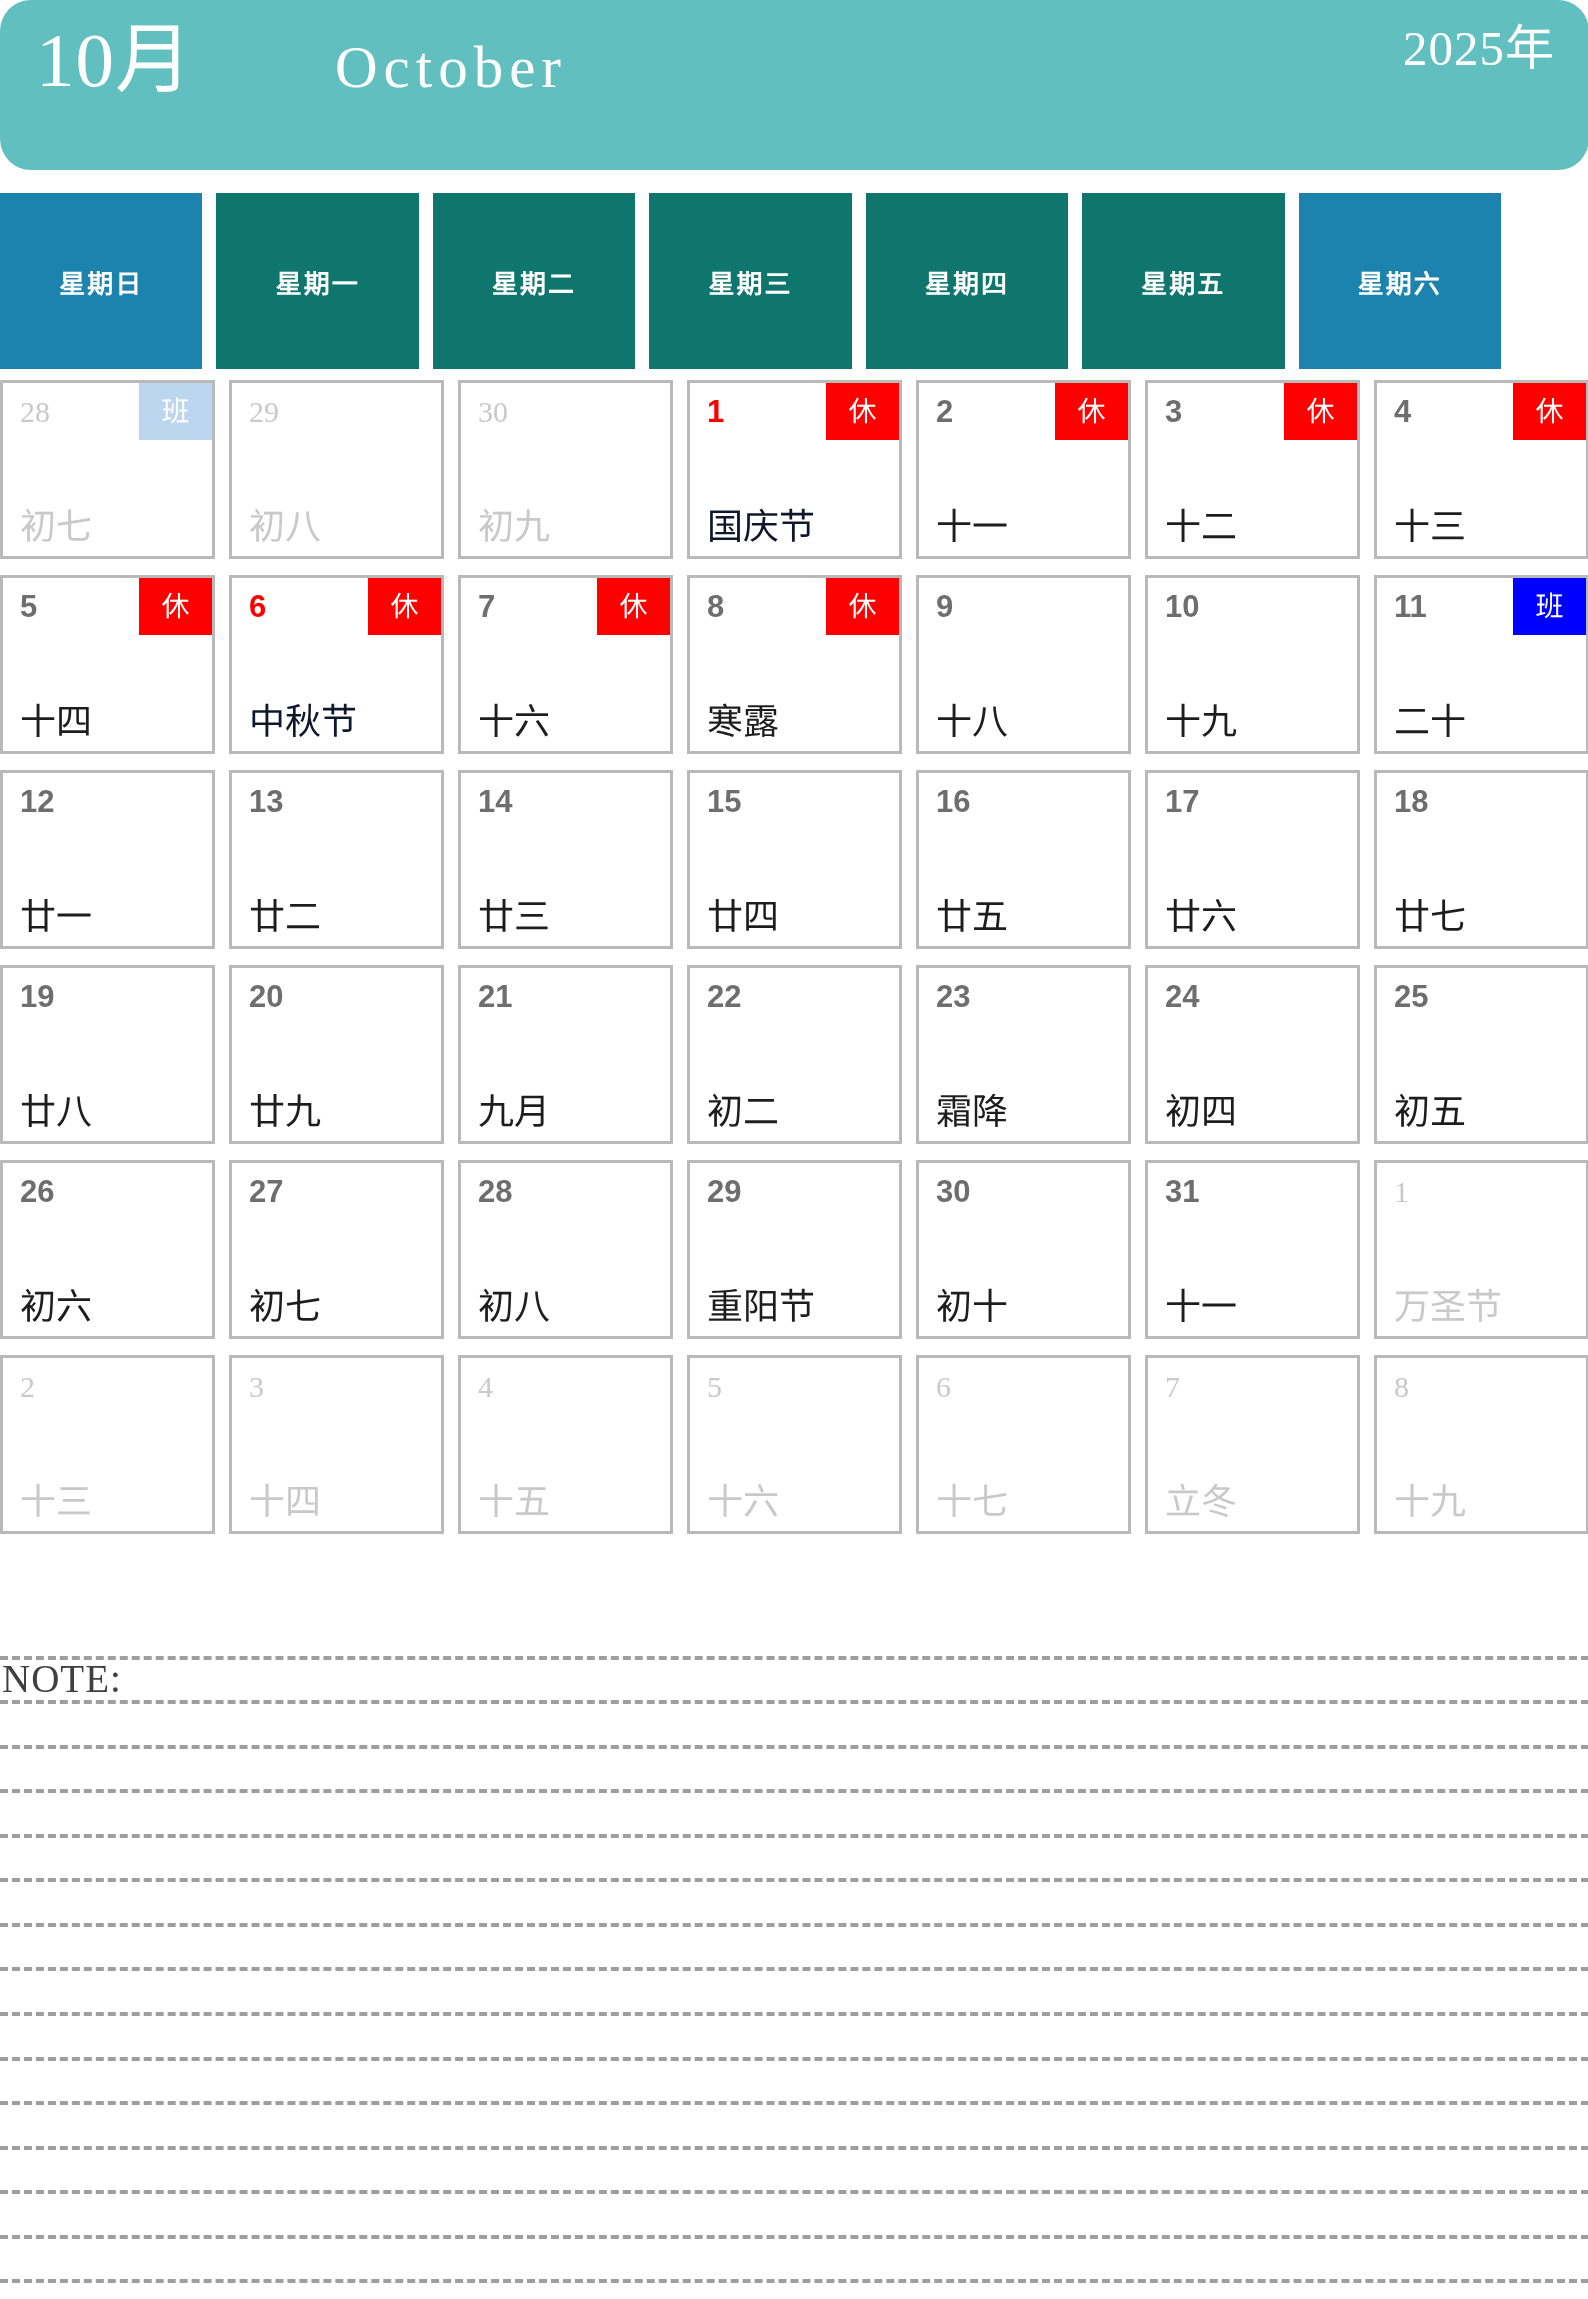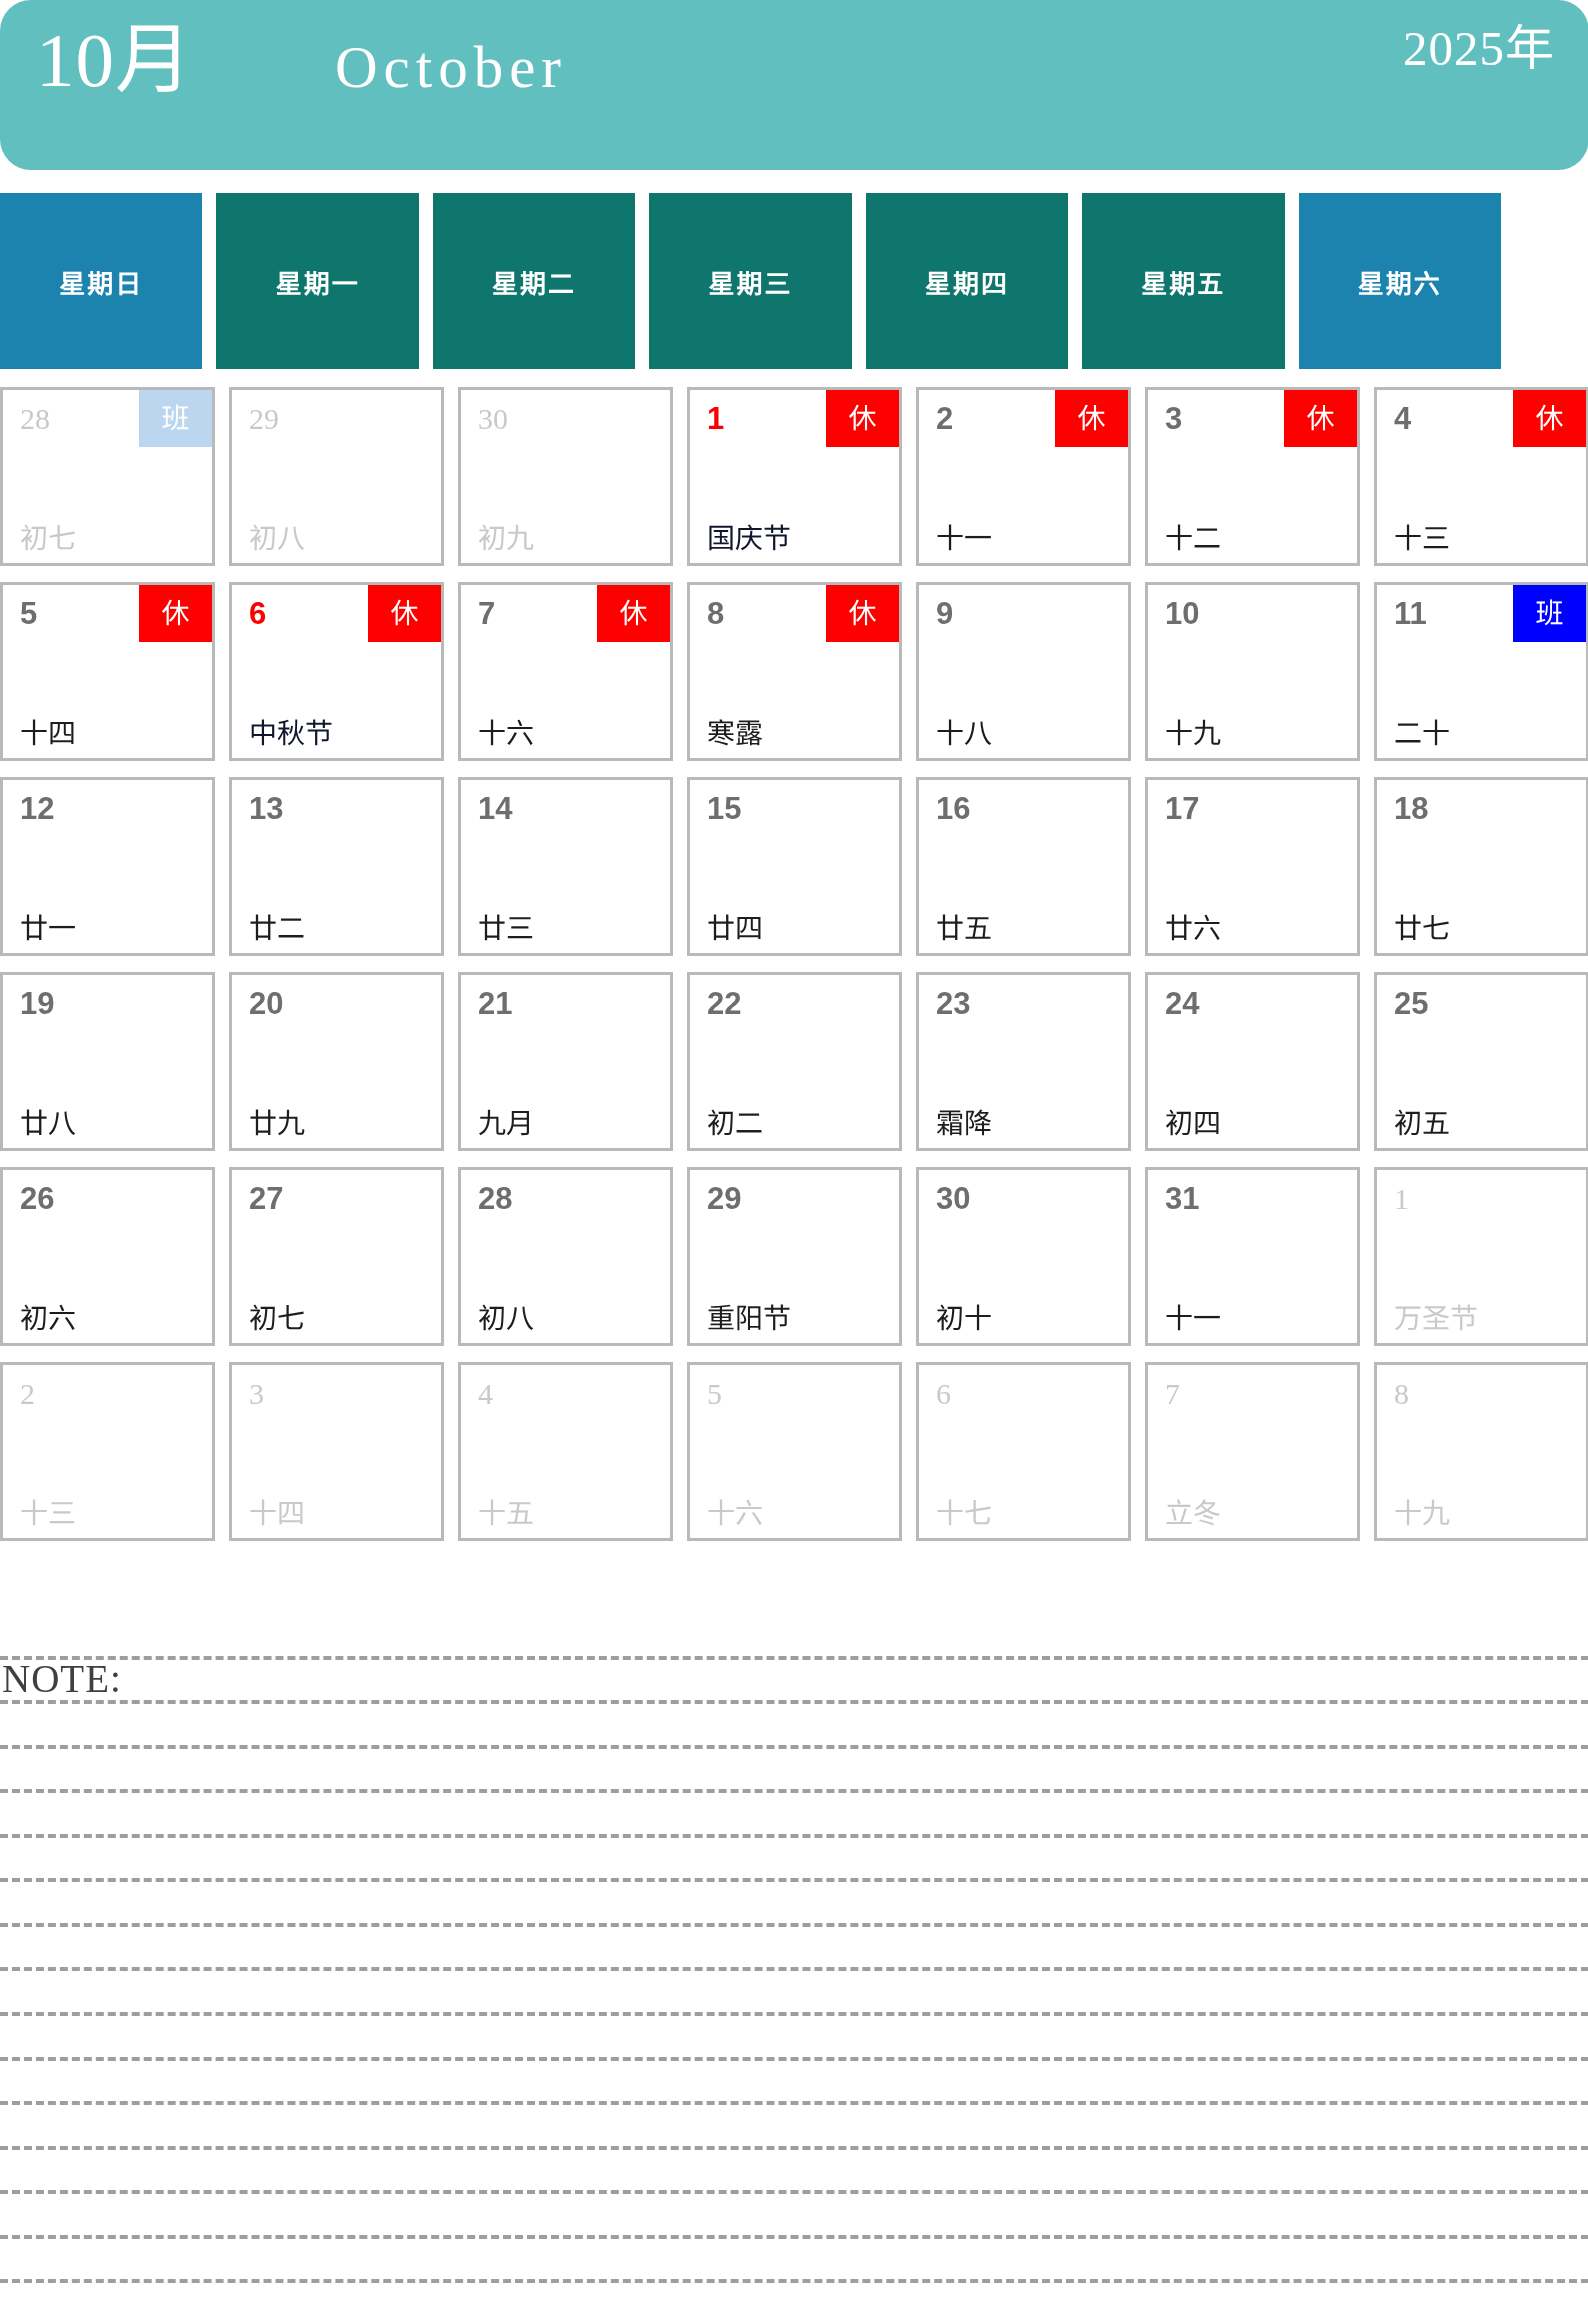--- a/index.html
+++ b/index.html
@@ -87,21 +87,20 @@
 
   
   #day-grid {
     position: absolute;
     left: 0;
     top: 380px;
     width: 1589px;
     display: flex;
     flex-direction: column;
     gap: 16px;
-    margin-top: 7px;
   }
   .week-row {
     display: flex;
     gap: 14px;
     height: 179px;
   }
   .day-cell {
     flex: 1 1 0;
     position: relative;
     box-sizing: border-box;
@@ -123,21 +122,21 @@
   .day-cell.out .day-num {
     color: #c9c9c9;
     font-weight: normal;
     font-family: "Liberation Serif", "DejaVu Serif", serif;
     font-size: 30px;
   }
   .lunar {
     position: absolute;
     left: 17px;
     bottom: 8px;
-    font-size: 28px;
+    font-size: 36px;
     line-height: 1.1;
     color: #1d1d1d;
     font-family: "Liberation Serif", "DejaVu Serif", serif;
   }
   .day-cell.holiday .lunar { color: #0f172a; }
   .day-cell.out .lunar { color: #c9c9c9; }
 
   .badge {
     position: absolute;
     right: 0;

